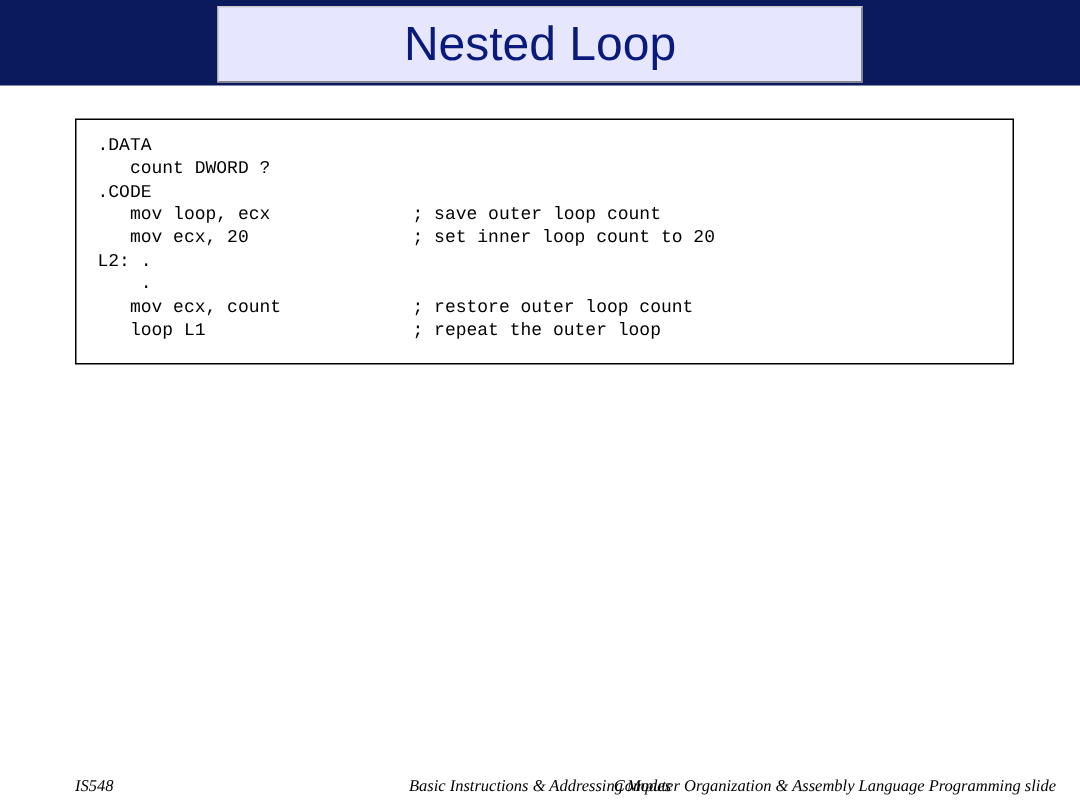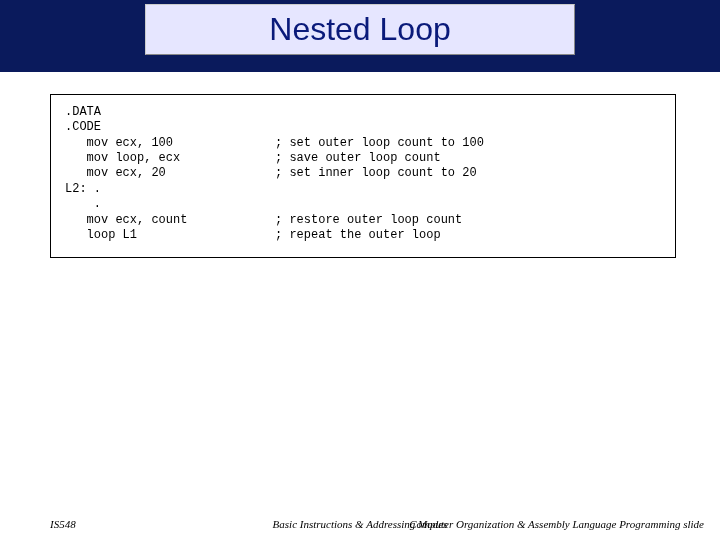--- a/index.html
+++ b/index.html
@@ -6,21 +6,21 @@
   html, body { width: 720px; height: 540px; background: #fff; font-family: Arial, Helvetica, sans-serif; }
   .slide {
     width: 720px;
     height: 540px;
     background: #fff;
     position: relative;
   }
   .title-bar {
     background: #0a1a5c;
     width: 100%;
-    padding: 4px 0 17px 0;
+    padding: 4px 0 2px 0;
   }
   .title-inner {
     background: #e6e6ff;
     margin: 0 auto;
     width: 430px;
     text-align: center;
     padding: 6px 0;
     border-top: 1px solid #ccc;
     border-left: 1px solid #ccc;
     border-right: 1px solid #888;
@@ -75,22 +75,22 @@
 
   <div class="title-bar">
     <div class="title-inner">
       <div class="title-text">Nested Loop</div>
     </div>
   </div>
 
 
   <div class="code-box">
     <div class="code-line">.DATA</div>
+    <div class="code-line">   count DWORD ?</div>
     <div class="code-line">.CODE</div>
-    <div class="code-line"><span class="cmt-col" style="width:210px">   mov ecx, 100</span><span>; set outer loop count to 100</span></div>
     <div class="code-line"><span class="cmt-col" style="width:210px">   mov loop, ecx</span><span>; save outer loop count</span></div>
     <div class="code-line"><span class="cmt-col" style="width:210px">   mov ecx, 20</span><span>; set inner loop count to 20</span></div>
     <div class="code-line">L2: .</div>
     <div class="code-line">    .</div>
     <div class="code-line"><span class="cmt-col" style="width:210px">   mov ecx, count</span><span>; restore outer loop count</span></div>
     <div class="code-line"><span class="cmt-col" style="width:210px">   loop L1</span><span>; repeat the outer loop</span></div>
   </div>
 
   <div class="footer">
     <div class="footer-left">IS548</div>

